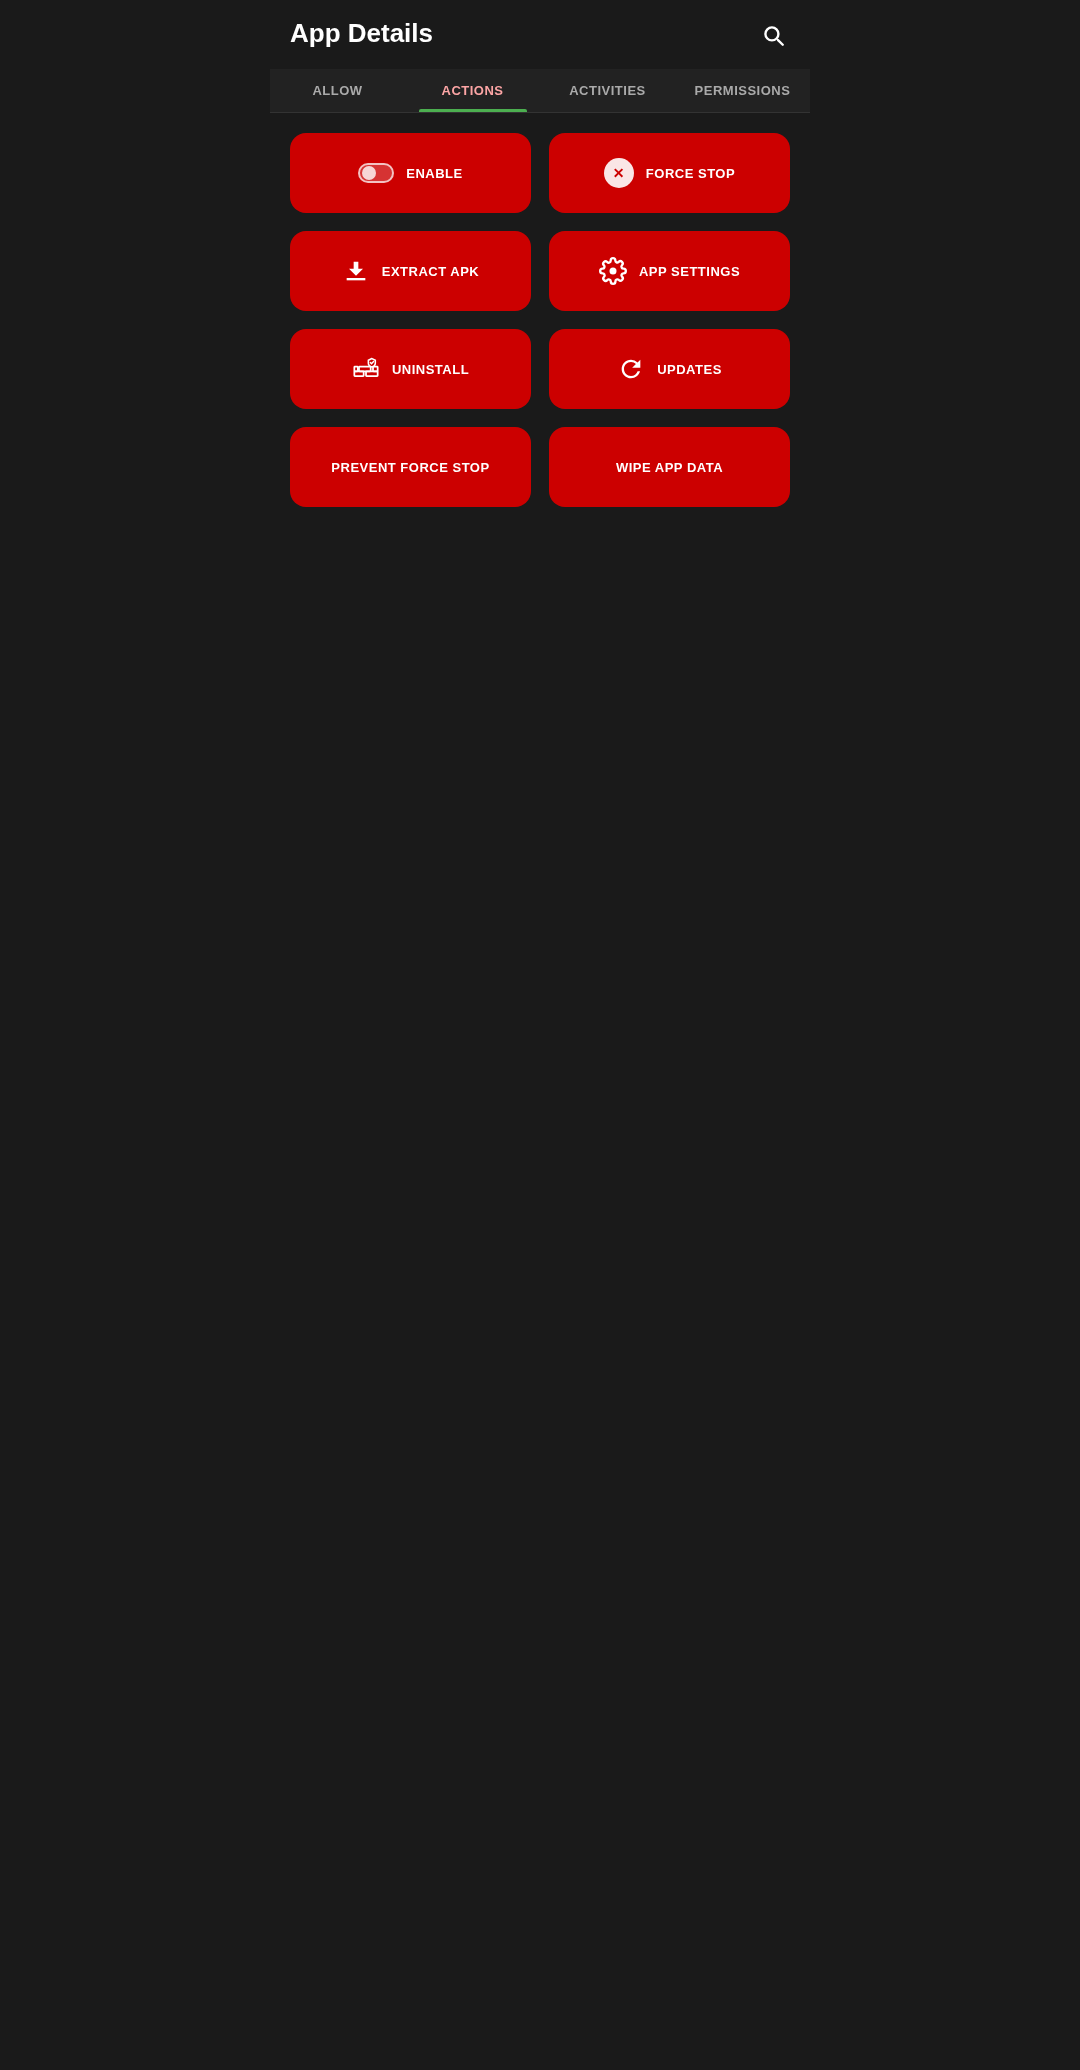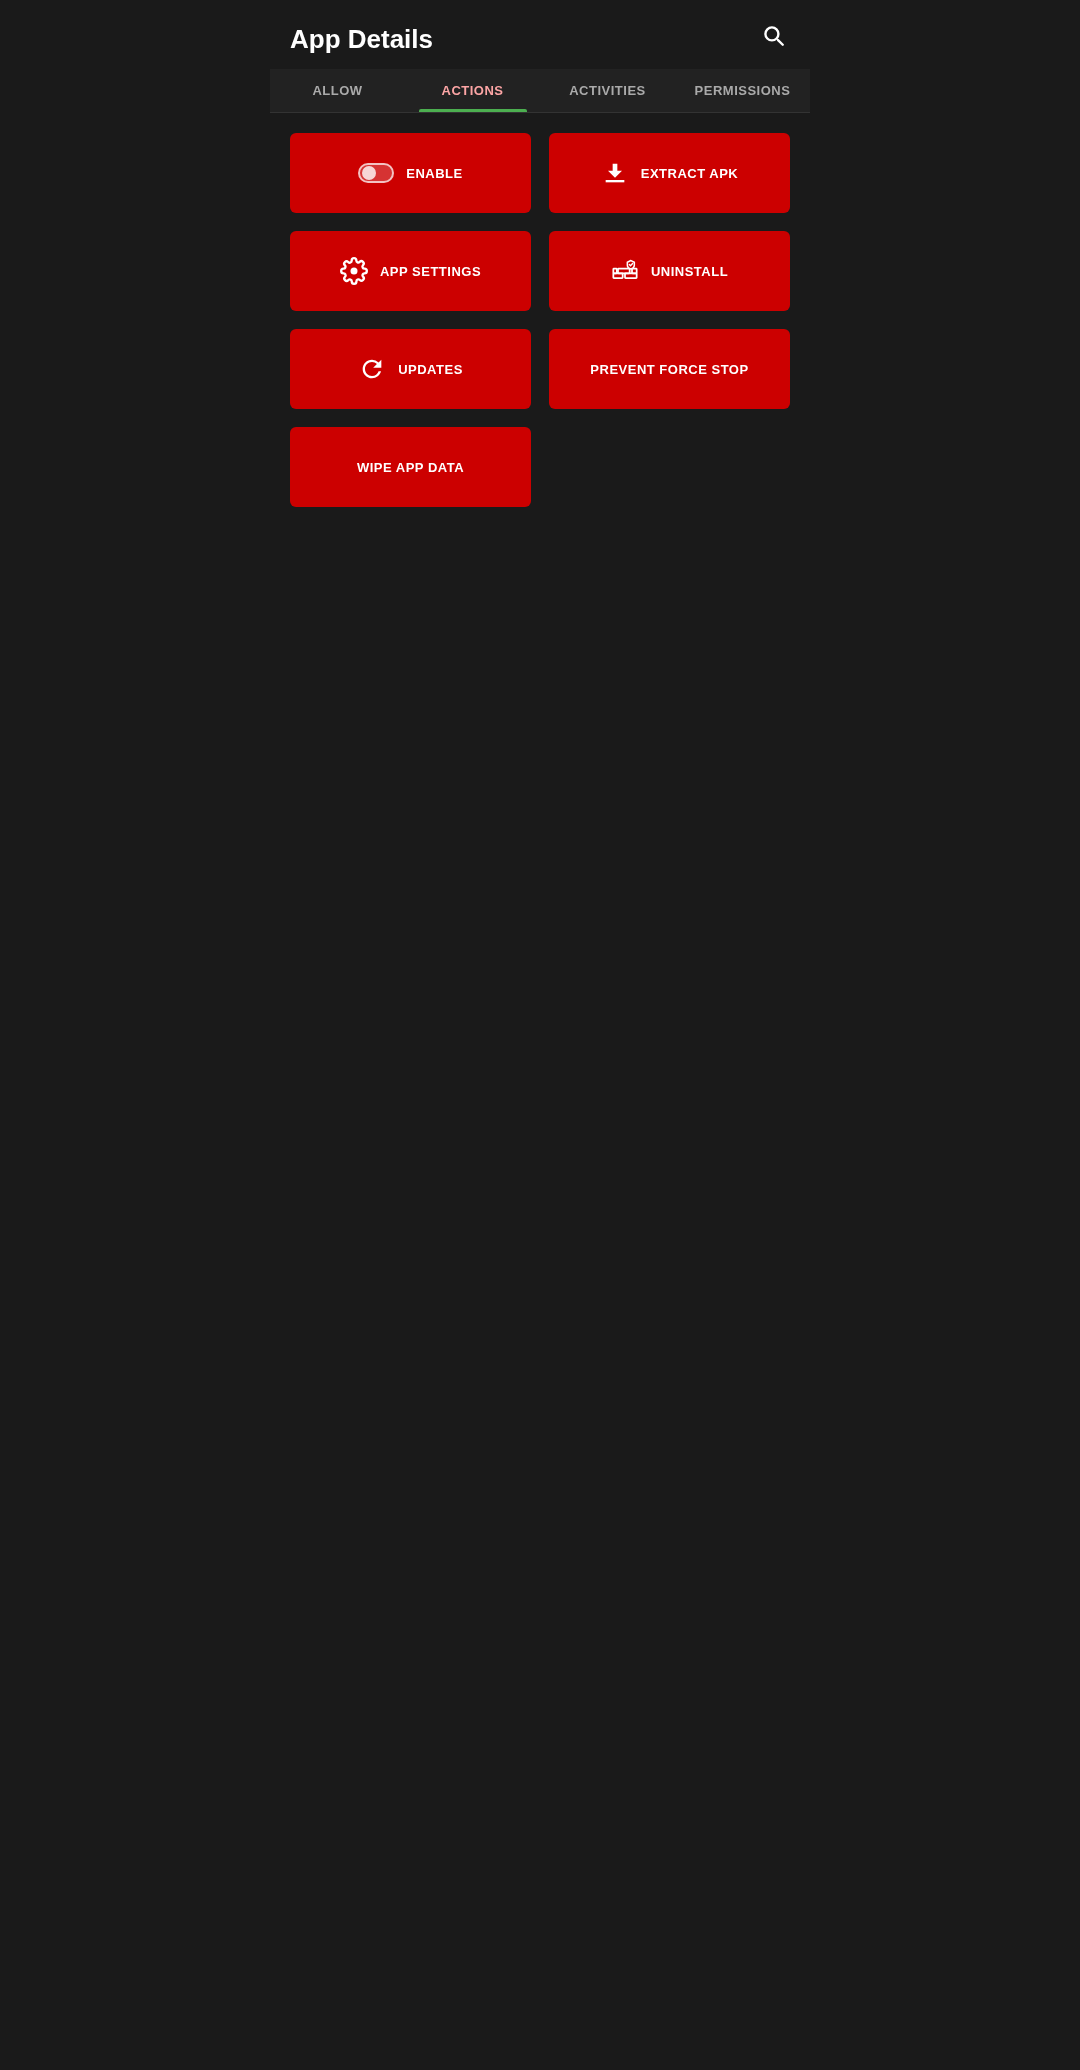--- a/index.html
+++ b/index.html
@@ -15,21 +15,21 @@
       font-family: 'Arial', sans-serif;
       width: 100%;
       max-width: 540px;
       margin: 0 auto;
       min-height: 100vh;
     }
 
     .header {
       background-color: #1a1a1a;
       display: flex;
-      align-items: flex-end;
+      align-items: flex-start;
       justify-content: space-between;
       padding: 18px 20px 14px 20px;
     }
 
     .header-title {
       font-size: 26px;
       font-weight: bold;
       color: #ffffff;
     }
 
@@ -80,21 +80,21 @@
 
     .buttons-grid {
       display: grid;
       grid-template-columns: 1fr 1fr;
       gap: 18px;
     }
 
     .action-btn {
       background-color: #cc0000;
       border: none;
-      border-radius: 6px;
+      border-radius: 16px;
       color: #ffffff;
       cursor: pointer;
       display: flex;
       align-items: center;
       justify-content: center;
       gap: 12px;
       padding: 6px 12px;
       font-size: 13px;
       font-weight: 800;
       letter-spacing: 0.5px;
@@ -199,20 +199,24 @@
 
 <div class="content">
   <div class="buttons-grid">
 
     <button class="action-btn">
       <span class="toggle-icon"></span>
       <span class="btn-label">ENABLE</span>
     </button>
 
 
+    <button class="action-btn">
+      <span class="x-circle-icon"></span>
+      <span class="btn-label">FORCE STOP</span>
+    </button>
 
     <button class="action-btn">
       <svg class="icon-svg" viewBox="0 0 24 24">
         <path d="M12 16l-6-6h4V4h4v6h4l-6 6z"></path>
         <path d="M4 18h16v2H4z"></path>
       </svg>
       <span class="btn-label">EXTRACT APK</span>
     </button>
 
 

